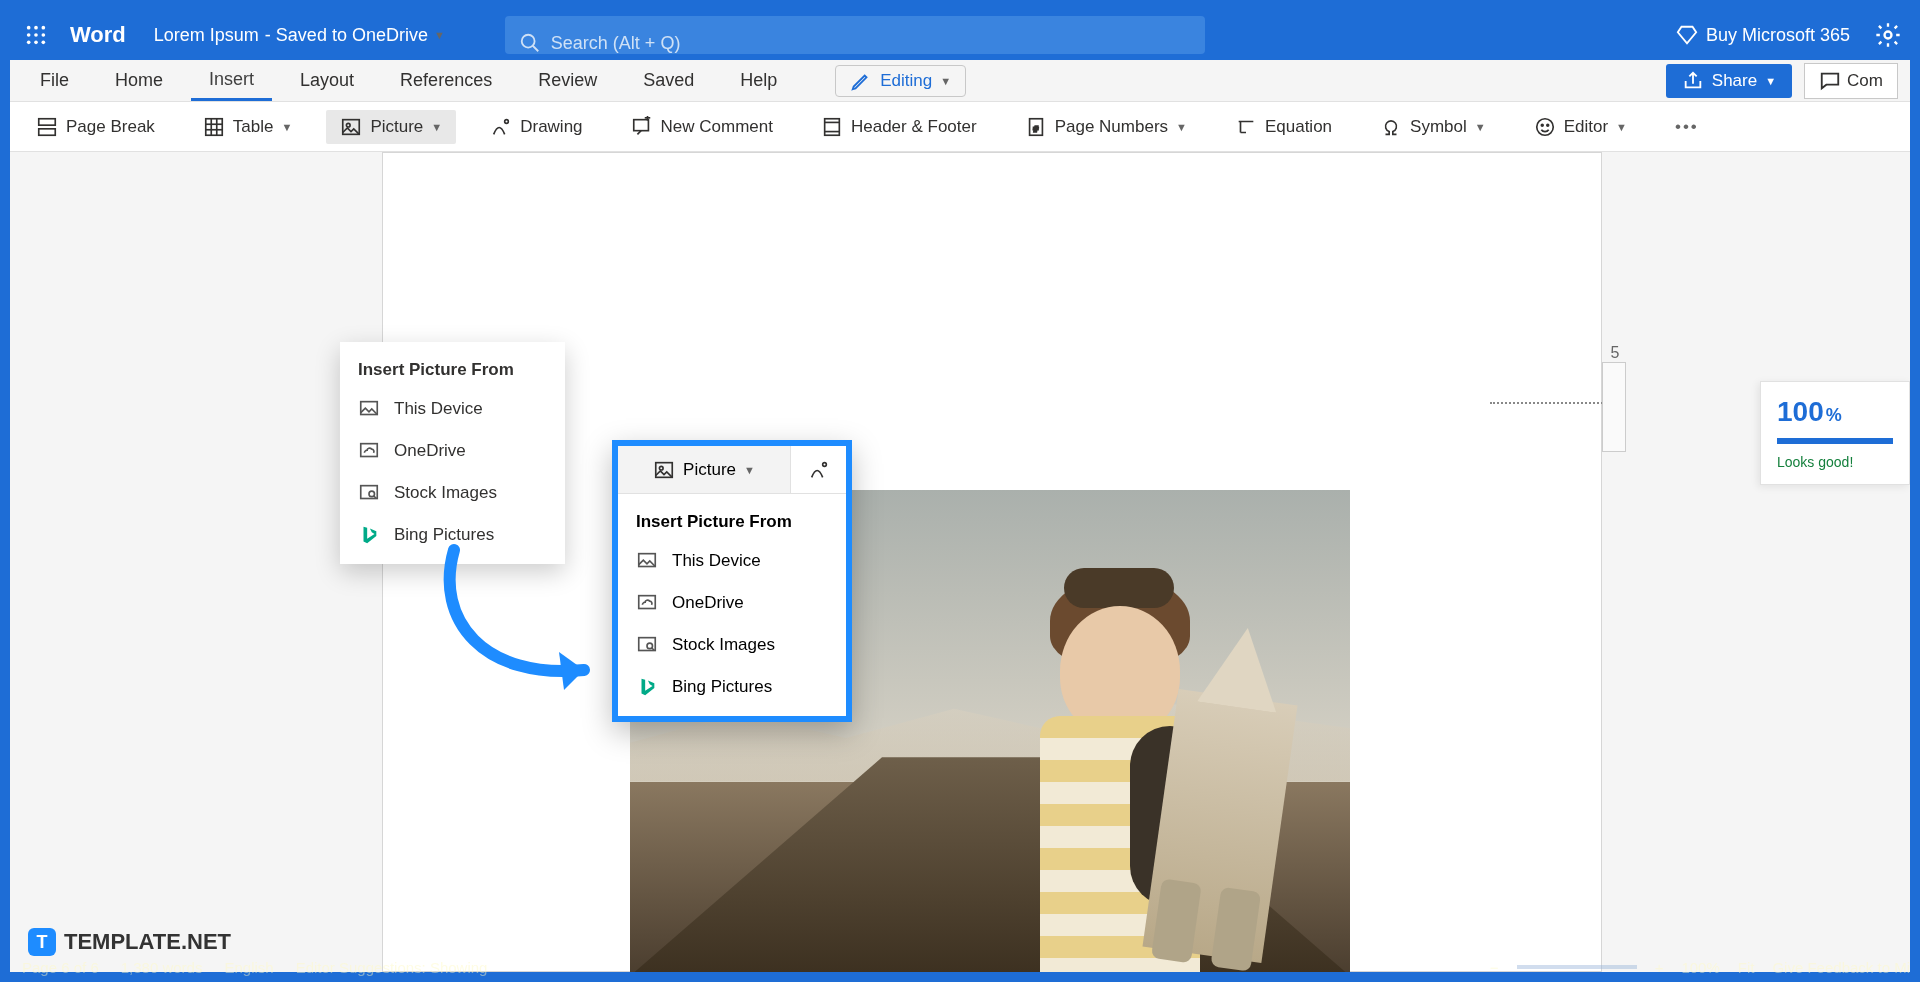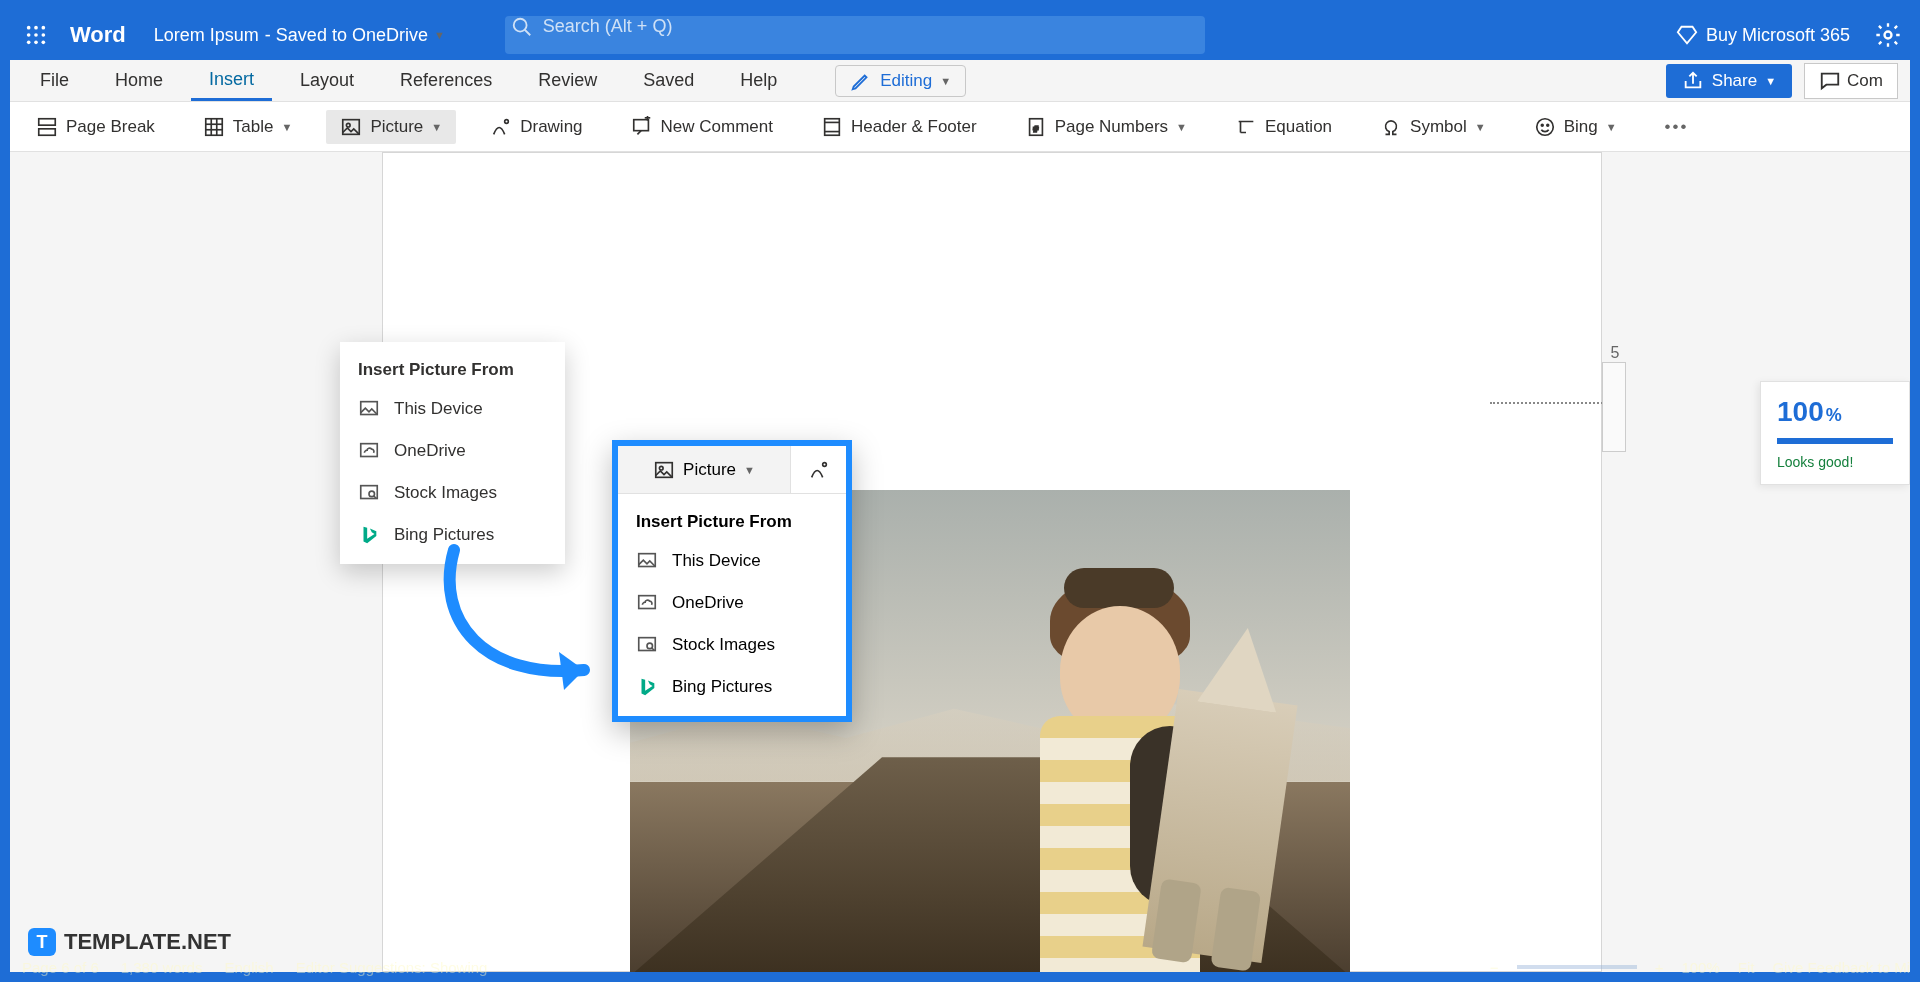--- a/index.html
+++ b/index.html
@@ -2,27 +2,27 @@
 <html><head>
 <meta charset="utf-8">
 <style>
 * { box-sizing: border-box; margin: 0; padding: 0; font-family: "Segoe UI", Arial, sans-serif; }
 body { background: #1e6dd6; width: 1920px; height: 982px; overflow: hidden; position: relative; }
 .app-frame { position: absolute; left: 10px; top: 10px; right: 10px; bottom: 10px; display: flex; flex-direction: column; }
 .titlebar { height: 50px; background: #1e6dd6; display: flex; align-items: center; padding: 0 8px; color: #fff; }
 .waffle { width: 36px; height: 36px; display: flex; align-items: center; justify-content: center; cursor: pointer; }
 .appname { font-size: 22px; font-weight: 600; margin-left: 16px; margin-right: 28px; }
 .doctitle { font-size: 18px; display: flex; align-items: center; gap: 6px; cursor: pointer; }
-.searchbar { margin-left: 60px; width: 700px; height: 38px; background: #3a84df; border-radius: 4px; display: flex; align-items: flex-start; padding: 0 6px; gap: 10px; color: #cfe1f6; font-size: 18px; }
+.searchbar { margin-left: 60px; width: 700px; height: 38px; background: #3a84df; border-radius: 4px; display: flex; align-items: flex-end; padding: 0 14px; gap: 10px; color: #cfe1f6; font-size: 18px; }
 .title-right { margin-left: auto; display: flex; align-items: center; gap: 24px; font-size: 18px; }
 .diamond { display: flex; align-items: center; gap: 8px; cursor: pointer; }
 .gear { width: 28px; height: 28px; cursor: pointer; }
 .tabbar { height: 42px; background: #f5f5f5; border-bottom: 1px solid #e1e1e1; display: flex; align-items: center; padding: 0 12px; gap: 10px; color: #323130; font-size: 18px; }
 .tab { padding: 8px 18px; cursor: pointer; }
-.tab.active { color: #0369a1; border-bottom: 3px solid #1e6dd6; font-weight: 500; text-align: right; }
+.tab.active { color: #404040; border-bottom: 3px solid #1e6dd6; font-weight: 500; text-align: right; }
 .editing-pill { margin-left: 30px; border: 1px solid #c8c8c8; border-radius: 4px; padding: 4px 14px; display: flex; align-items: center; gap: 8px; color: #1e6dd6; font-size: 17px; cursor: pointer; }
 .tab-right { margin-left: auto; display: flex; align-items: center; gap: 12px; }
 .share-btn { background: #1e6dd6; color: #fff; padding: 6px 16px; border-radius: 3px; display: flex; align-items: center; gap: 8px; font-size: 17px; cursor: pointer; }
 .comm-btn { background: #fff; border: 1px solid #c8c8c8; padding: 6px 14px; display: flex; align-items: center; gap: 6px; font-size: 17px; cursor: pointer; }
 .ribbon { height: 50px; background: #fff; border-bottom: 1px solid #e1e1e1; display: flex; align-items: center; padding: 0 12px; gap: 20px; color: #323130; font-size: 17px; }
 .rb { display: flex; align-items: center; gap: 8px; padding: 6px 14px; cursor: pointer; border-radius: 2px; }
 .rb.sel { background: #e8e8e8; }
 .chev { font-size: 11px; color: #666; }
 .ellipsis { padding: 6px 14px; color: #666; cursor: pointer; letter-spacing: 2px; }
 .canvas { flex: 1; background: #f5f5f5; position: relative; overflow: hidden; }
@@ -215,21 +215,21 @@
       <span>Symbol</span>
       <span class="chev">▼</span>
     </div>
     <div class="rb">
       <svg class="icon" viewBox="0 0 24 24" fill="none" stroke="#323130" stroke-width="1.8">
           <circle cx="12" cy="12" r="9"></circle>
           <circle cx="9" cy="10" r="1" fill="#323130"></circle>
           <circle cx="15" cy="10" r="1" fill="#323130"></circle>
           <path d="M8 15c1 1.5 2.5 2 4 2s3-.5 4-2"></path>
         </svg>
-      <span>Bing</span>
+      <span>Editor</span>
       <span class="chev">▼</span>
     </div>
     <div class="ellipsis">•••</div>
   </div>
 
   <div class="canvas">
     <div class="page"></div>
 
     <div class="doc-image">
       <div class="sky"></div>

